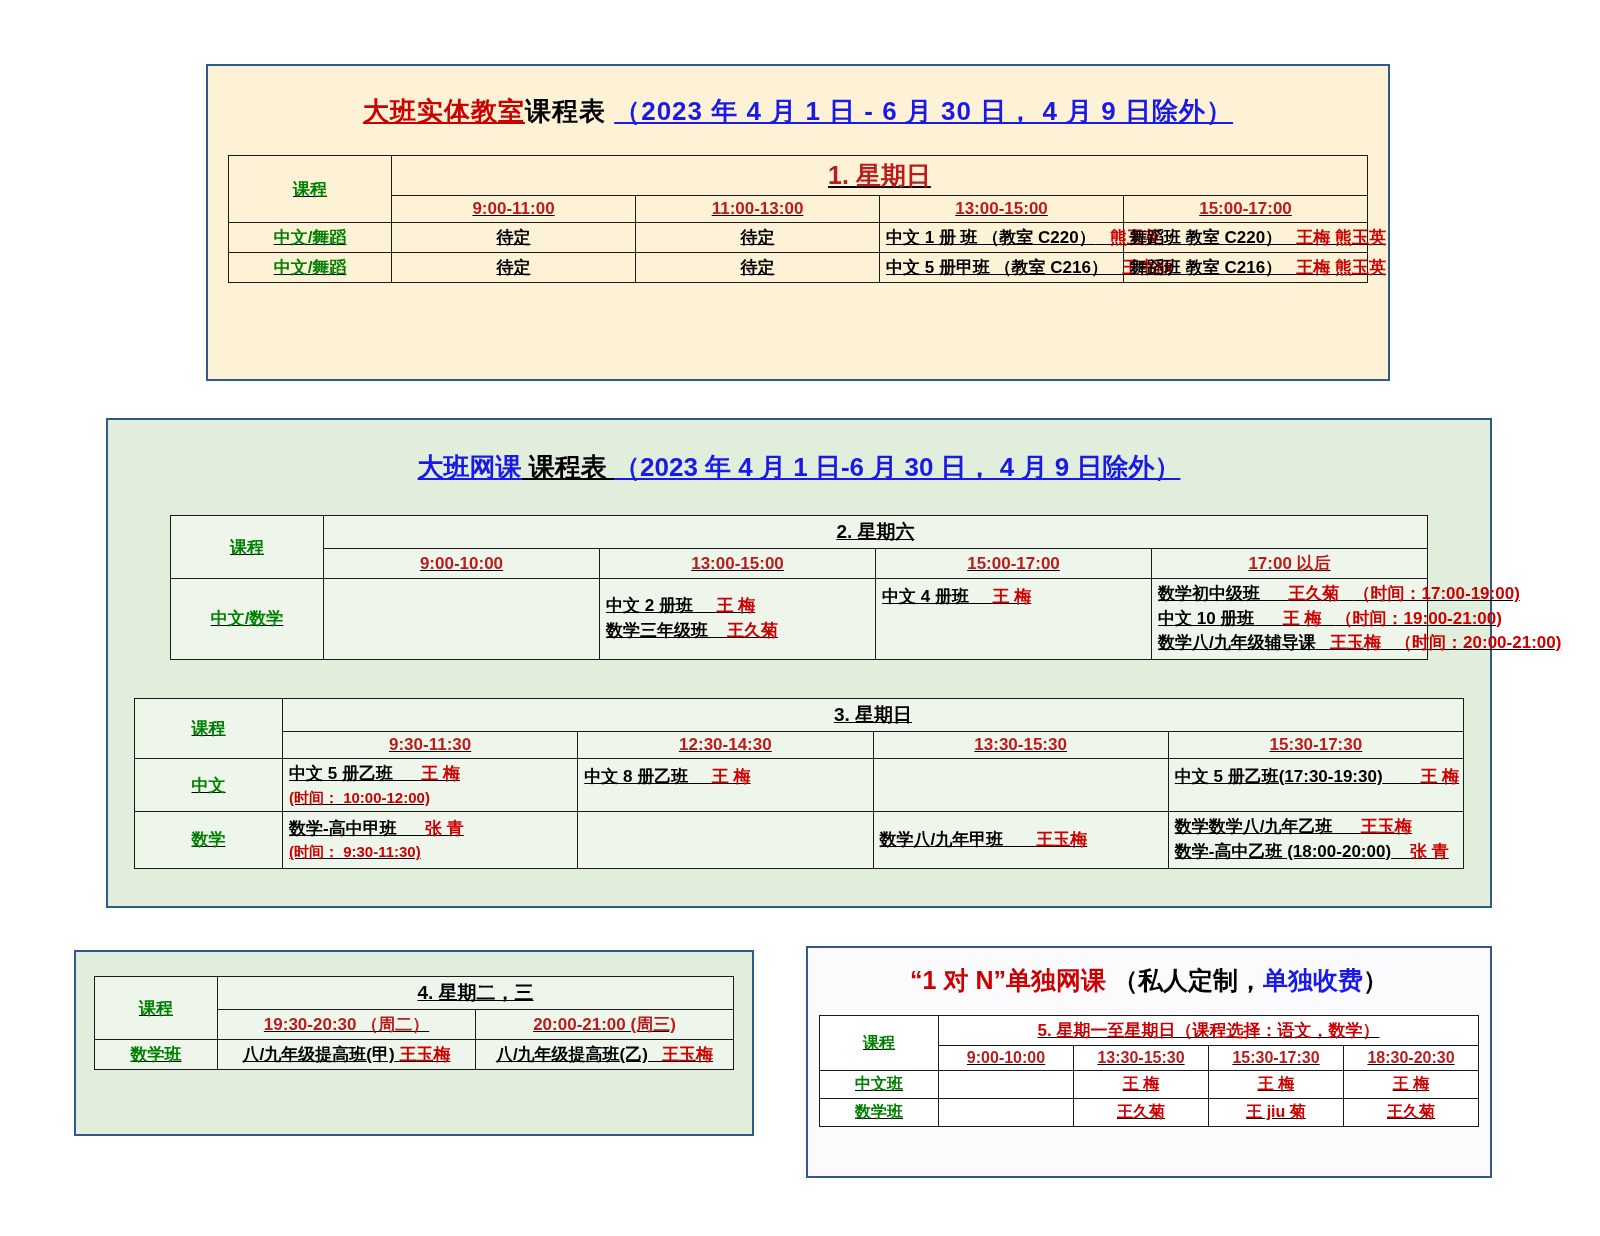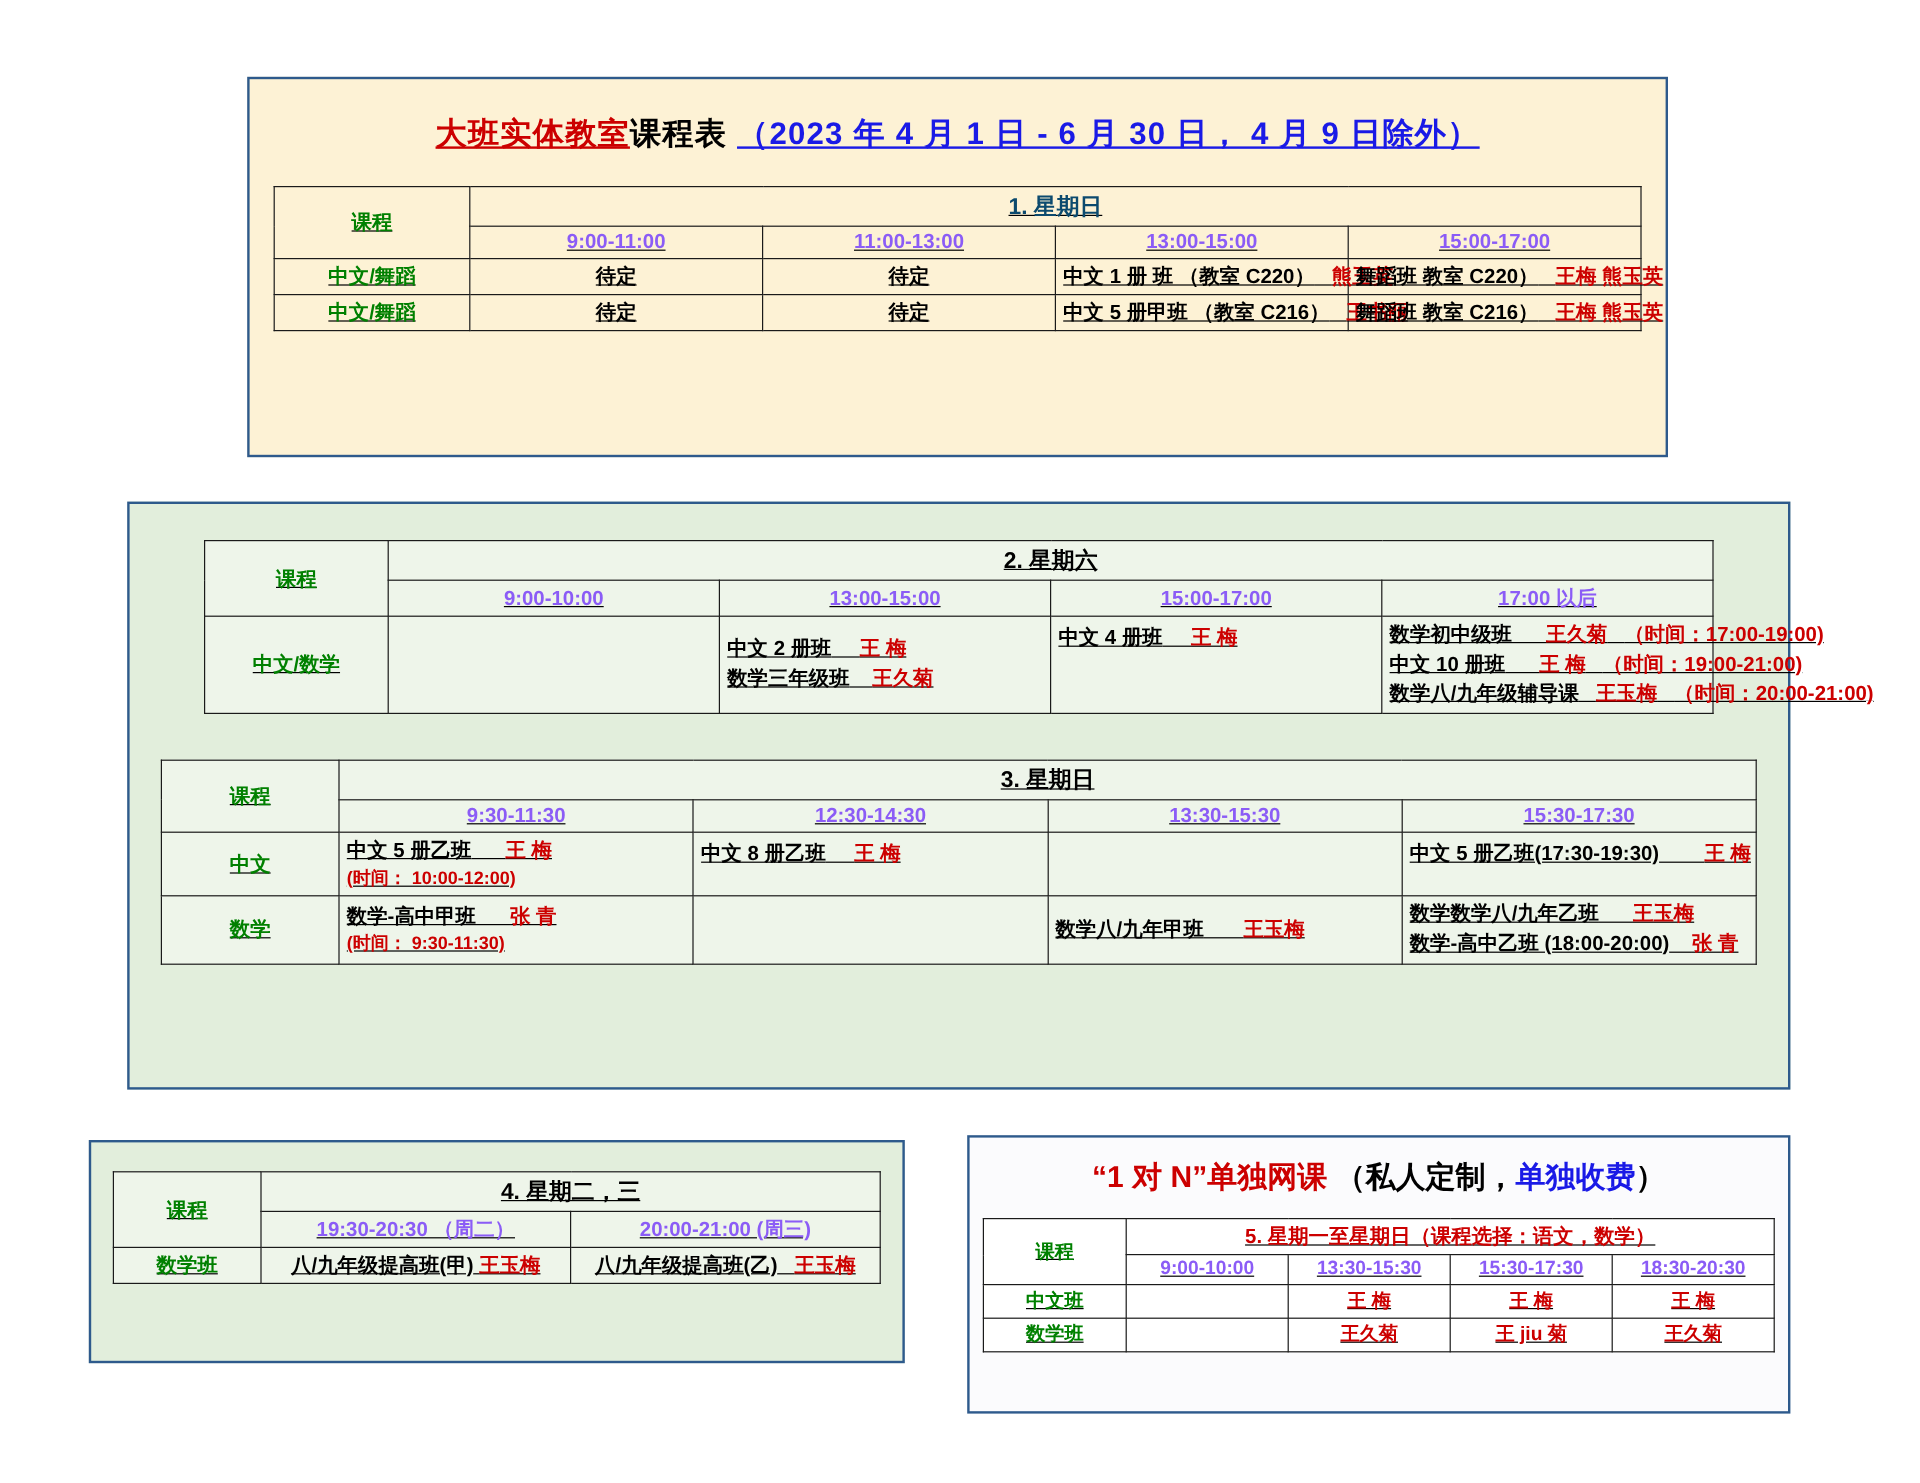--- a/index.html
+++ b/index.html
@@ -22,21 +22,21 @@
     text-decoration: underline;
   }
   td, th {
     border: 1px solid #1a1a1a;
     padding: 3px 6px;
     font-size: 17px;
     font-weight: bold;
     vertical-align: middle;
   }
   .c-green { color: #008000; }
-  .c-blue  { color: #8b5cf6; }
+  .c-blue  { color: #b91c1c; }
   .c-red   { color: #cc0000; }
   .c-black { color: #000000; }
   .center { text-align: center; }
   .left { text-align: left; }
 
   
   #panel-physical {
     position: absolute;
     left: 206px;
     top: 64px;
@@ -62,22 +62,22 @@
   }
   #panel-physical .title .u-blue {
     color: #1a1ae6;
     text-decoration: underline;
   }
   #panel-physical table {
     margin: 26px auto 0 auto;
     width: 1140px;
   }
   #panel-physical .hdr-day {
-    color: #0c4a6e;
-    font-size: 19px;
+    color: #b91c1c;
+    font-size: 25px;
   }
   #panel-physical td.course-col {
     width: 150px;
   }
 
   
   #panel-online {
     position: absolute;
     left: 106px;
     top: 418px;
@@ -198,20 +198,23 @@
       <td class="center c-black">待定</td>
       <td class="center c-black">待定</td>
       <td class="center nowrap"><span class="c-black">中文 5 册甲班 （教室 C216）</span> &nbsp; <span class="c-red">王书丽</span></td>
       <td class="center nowrap"><span class="c-black">舞蹈班 教室 C216）</span> &nbsp; <span class="c-red">王梅  熊玉英</span></td>
     </tr>
   </tbody>
     </table>
 </div>
 
 <div id="panel-online">
+  <div class="title">
+    <span class="u-blue">大班网课</span><span class="plain-u"> 课程表 </span><span class="u-blue">（2023 年 4 月 1 日-6 月 30 日， 4 月 9 日除外）</span>
+  </div>
 
   <table class="sat">
     <tbody>
         <tr>
       <td rowspan="2" class="center c-green" style="width:140px">课程</td>
       <td colspan="4" class="center hdr-day-red">2.  星期六</td>
     </tr>
     <tr>
       <td class="center c-blue" style="width:185px">9:00-10:00</td>
       <td class="center c-blue" style="width:240px">13:00-15:00</td>

